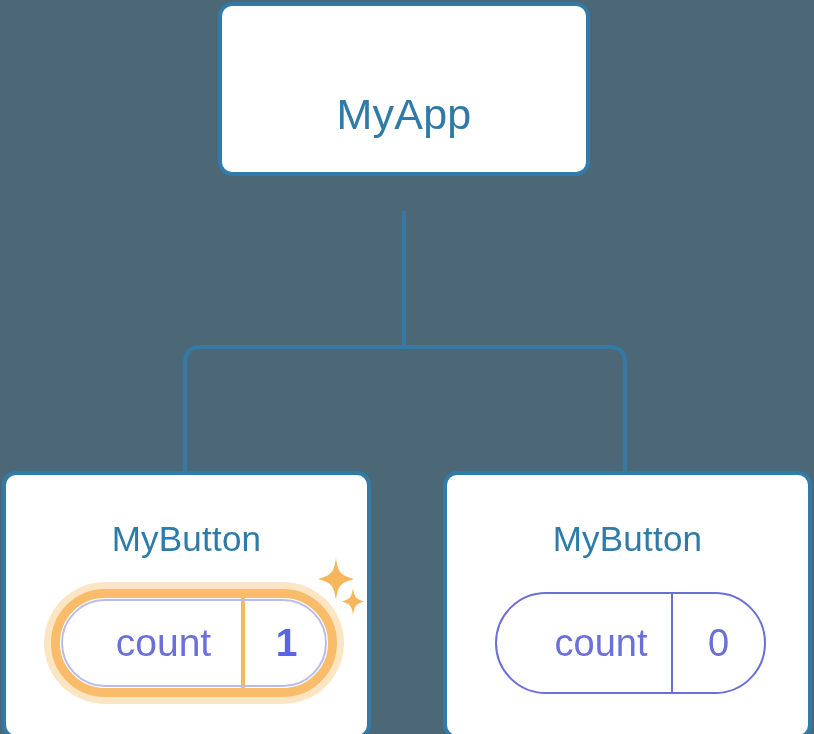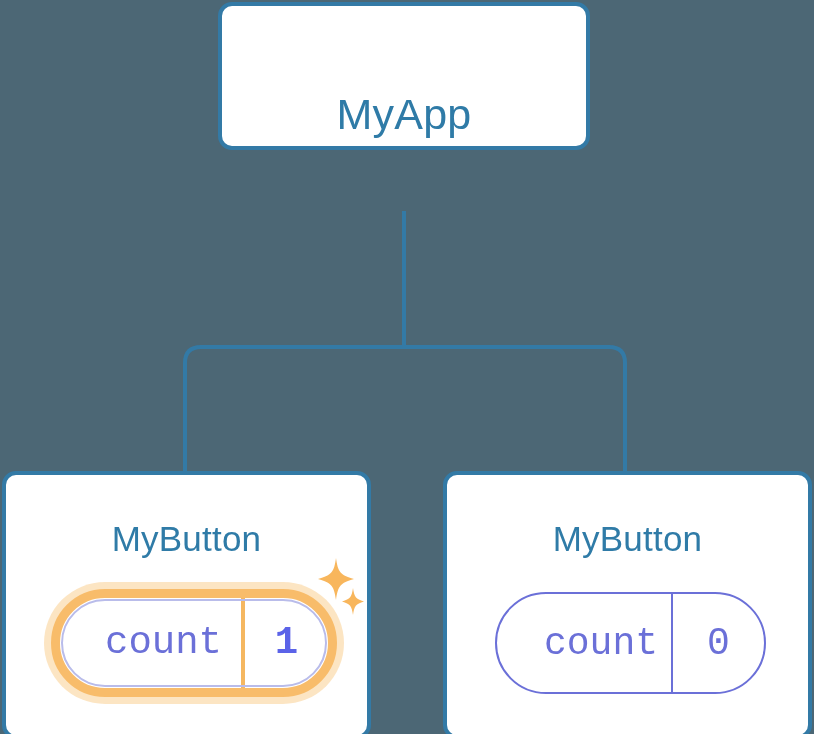--- a/index.html
+++ b/index.html
@@ -36,21 +36,21 @@
     position: absolute;
     background: #ffffff;
     border: 4px solid #337aa6;
     border-radius: 14px;
     box-sizing: border-box;
   }
   #card-myapp {
     left: 218px;
     top: 2px;
     width: 372px;
-    height: 148px;
+    height: 174px;
   }
   #card-mybutton-left {
     left: 2px;
     top: 471px;
     width: 369px;
     height: 268px;
   }
   #card-mybutton-right {
     left: 443px;
     top: 471px;
@@ -92,21 +92,20 @@
     width: 271px;
     height: 102px;
     border: 2px solid #6b70d8;
     border-radius: 51px;
   }
   .pill-key, .pill-val {
     display: flex;
     align-items: center;
     justify-content: center;
     box-sizing: border-box;
-    font-family: Liberation Mono, monospace;
   }
   .pill-plain .pill-key {
     flex: 0 0 176px;
     color: #6b70d8;
     font-size: 38px;
     font-weight: 300;
     padding-left: 34px;
     border-right: 2px solid #6b70d8;
   }
   .pill-plain .pill-val {

